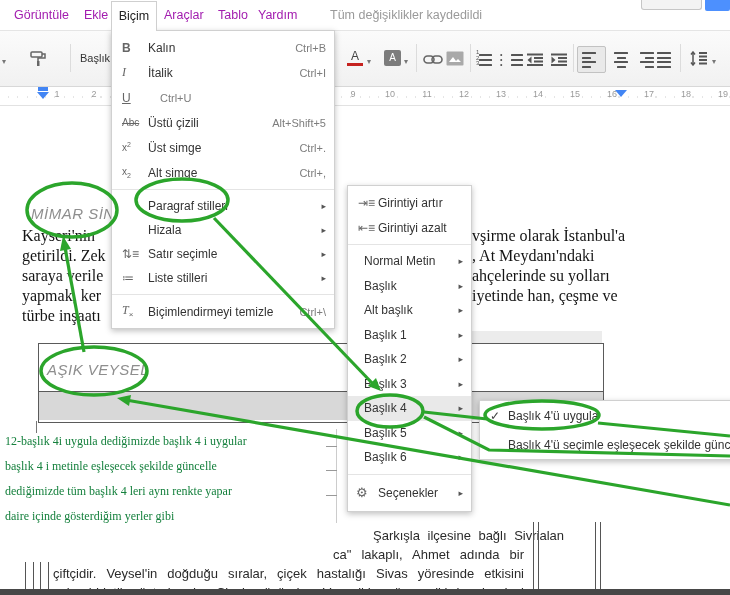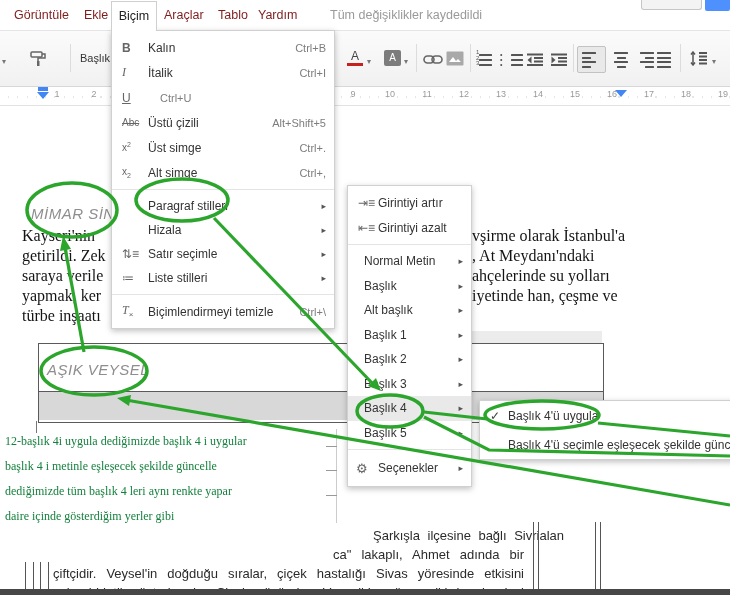--- a/index.html
+++ b/index.html
@@ -2,21 +2,21 @@
 <html><head>
 <meta charset="utf-8">
 <style>
   html,body{margin:0;padding:0;background:#fff;}
   #app{position:relative;width:730px;height:595px;overflow:hidden;background:#fff;
        font-family:"Liberation Sans", sans-serif;color:#333;}
   .abs{position:absolute;}
 
   
   #menubar{position:absolute;left:0;top:0;width:730px;height:30px;background:#fff;z-index:10;}
-  .mb-item{position:absolute;top:0;height:30px;line-height:30px;font-size:12.5px;color:#7f1d1d;cursor:default;text-align:center;}
+  .mb-item{position:absolute;top:0;height:30px;line-height:30px;font-size:12.5px;color:#a21caf;cursor:default;text-align:center;}
   #bicim-tab{position:absolute;left:111px;top:1px;width:44px;height:29px;background:#fff;
              border:1px solid #cfcfcf;border-bottom:none;text-align:center;line-height:29px;
              font-size:12.5px;color:#222;z-index:45;}
   #status-text{position:absolute;left:330px;top:0;height:30px;line-height:30px;font-size:12.5px;color:#9a9a9a;}
   #btn-gray{position:absolute;left:641px;top:0;width:59px;height:9px;background:#f3f3f3;
             border:1px solid #c6c6c6;border-top:none;border-radius:0 0 3px 3px;}
   #btn-blue{position:absolute;left:705px;top:0;width:25px;height:11px;border-radius:0 0 2px 2px;}
 
   
   #toolbar{position:absolute;left:0;top:30px;width:730px;height:55px;z-index:10;
@@ -363,20 +363,24 @@
       <span class="arr">▸</span>
       </div>
     <div class="mrow h24 hl">
       <span class="ml">Başlık 4</span>
       <span class="arr">▸</span>
       </div>
     <div class="mrow h24">
       <span class="ml">Başlık 5</span>
       <span class="arr">▸</span>
       </div>
+    <div class="mrow h24">
+      <span class="ml">Başlık 6</span>
+      <span class="arr">▸</span>
+      </div>
     <div class="msep"></div>
     <div class="mrow" style="height:28px;padding-left:8px">
       <span class="mi" style="width:22px;font-size:13px">⚙</span>
       <span class="ml">Seçenekler</span>
       <span class="arr">▸</span>
       </div>
   </div>
 
   <div id="h4-submenu" class="menu">
     <div class="mrow">

